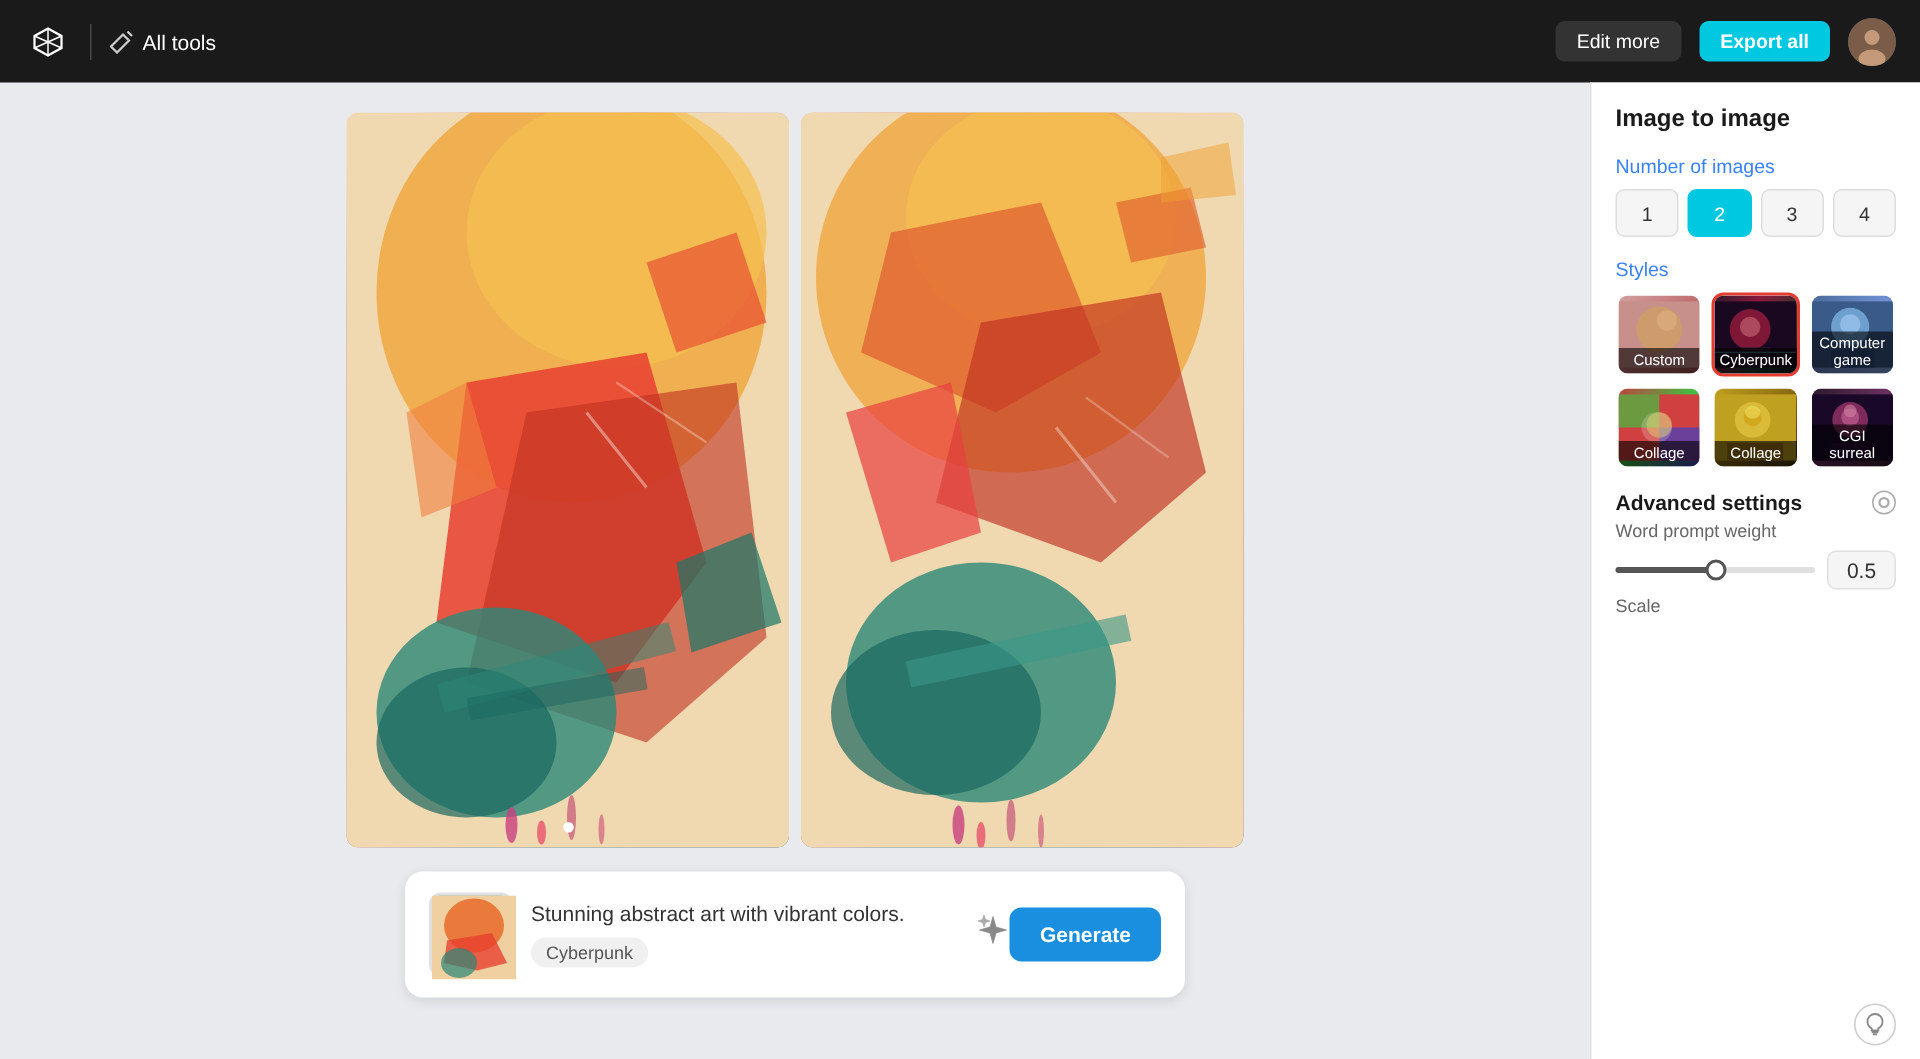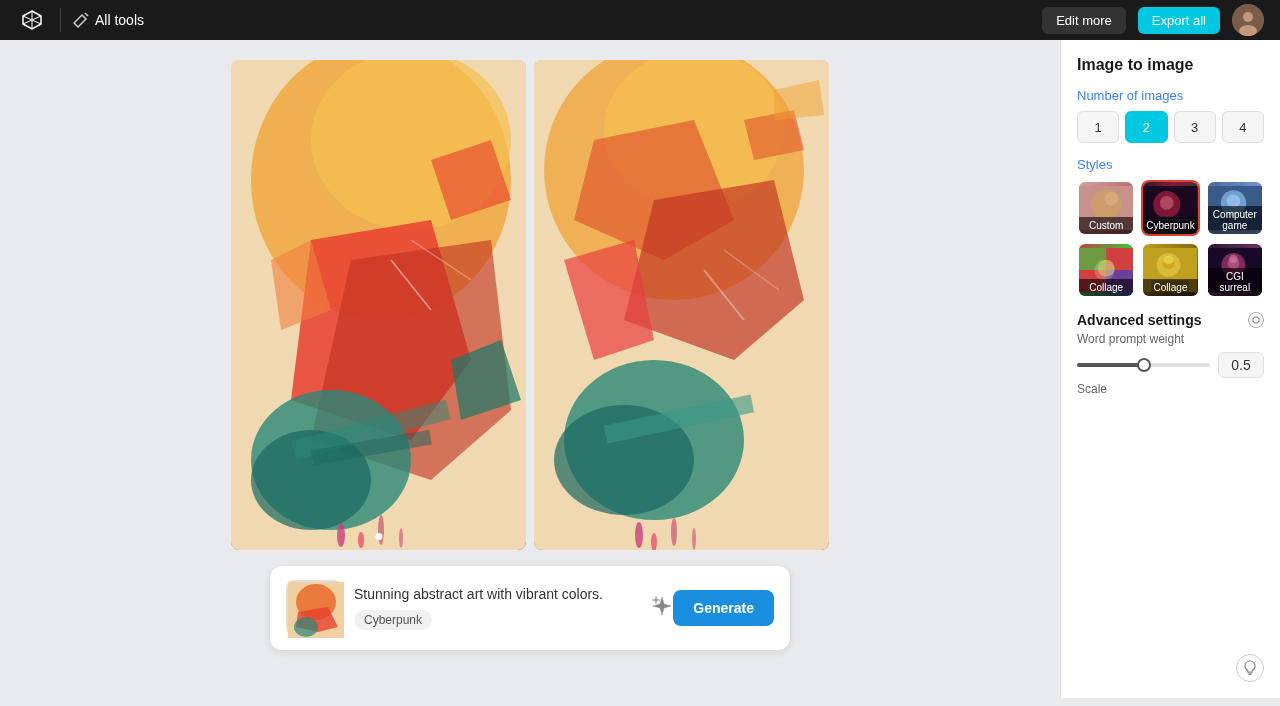--- a/index.html
+++ b/index.html
@@ -9,21 +9,21 @@
       width: 1280px;
       height: 706px;
       overflow: hidden;
     }
 
     
     .topnav {
       display: flex;
       align-items: center;
       background: #1a1a1a;
-      height: 40px;
+      height: 55px;
       padding: 0 16px;
       gap: 12px;
     }
     .topnav-logo {
       display: flex;
       align-items: center;
       justify-content: center;
       width: 32px;
       height: 32px;
     }
@@ -51,21 +51,21 @@
       cursor: pointer;
     }
     .topnav-export-btn {
       background: #00c8e0;
       color: #fff;
       border: none;
       border-radius: 6px;
       padding: 6px 14px;
       font-size: 13px;
       cursor: pointer;
-      font-weight: 400;
+      font-weight: 700;
     }
     .topnav-avatar {
       width: 32px;
       height: 32px;
       border-radius: 50%;
       background: #666;
       overflow: hidden;
       display: flex;
       align-items: center;
       justify-content: center;

